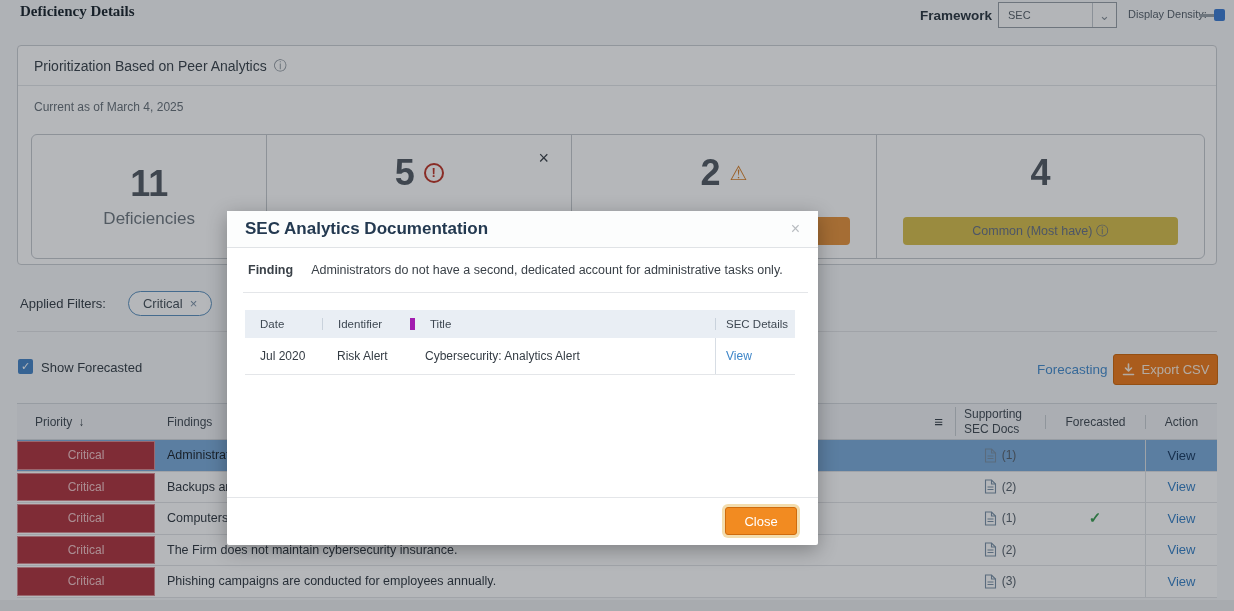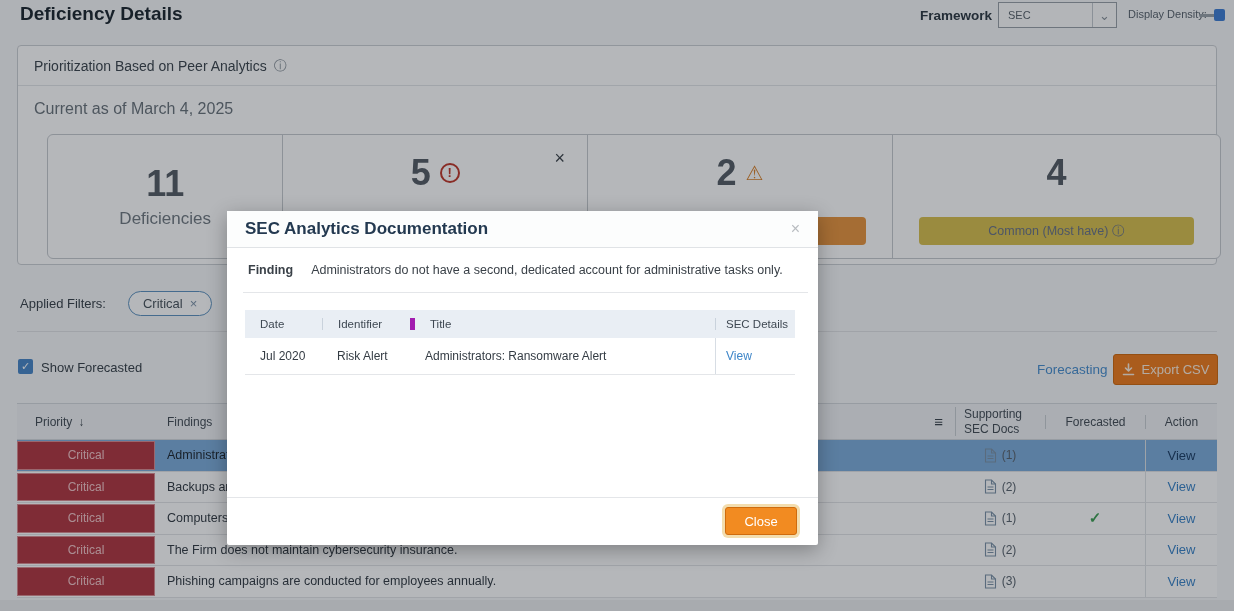--- a/index.html
+++ b/index.html
@@ -1,36 +1,36 @@
 <!DOCTYPE html>
 <html><head>
 <meta charset="utf-8">
 <style>
   * { margin:0; padding:0; box-sizing:border-box; }
   html,body { width:1234px; height:611px; overflow:hidden; }
   body { position:relative; background:#f7f8f9; font-family:"Liberation Sans", sans-serif; color:#343c44; }
 
   
-  .page-title { position:absolute; left:20px; top:3px; font-size:19px; font-weight:bold; color:#1d2830; }
+  .page-title { position:absolute; left:20px; top:3px; font-size:15px; font-weight:bold; color:#1d2830;font-family:Liberation Serif, serif; }
   .fw-label { position:absolute; left:920px; top:8px; font-size:13.5px; font-weight:bold; color:#2f3a44; }
   .fw-select { position:absolute; left:998px; top:2px; width:119px; height:26px; border:1px solid #9aa1a8; background:#fcfdfd; display:flex; align-items:center; cursor:pointer; }
   .fw-select .val { flex:1; padding-left:9px; font-size:11px; color:#5a636b; }
   .fw-select .chev { width:24px; height:100%; border-left:1px solid #c3c9ce; display:flex; align-items:center; justify-content:center; color:#8a929a; font-size:13px; }
   .density { position:absolute; left:1128px; top:8px; font-size:11px; color:#5a646e; }
   .density-toggle { position:absolute; left:1199px; top:9px; width:26px; height:12px; cursor:pointer; }
   .density-toggle .track { position:absolute; left:0; top:5px; width:26px; height:3px; background:#9aa2aa; border-radius:2px; }
   .density-toggle .knob { position:absolute; right:0; top:0; width:11px; height:12px; background:#3f7fd4; border-radius:2px; }
 
   
   .panel { position:absolute; left:17px; top:45px; width:1200px; height:220px; background:#ffffff; border:1px solid #ccd0d4; border-radius:4px; }
   .panel-head { height:40px; border-bottom:1px solid #e2e5e8; display:flex; align-items:center; padding-left:16px; }
   .panel-title { font-size:14px; color:#3e474f; }
   .i-icon { color:#8a929a; font-size:13px; margin-left:7px; }
-  .as-of { position:absolute; left:16px; top:54px; font-size:16px; color:#6b747c; }
-  .cards { position:absolute; left:13px; top:88px; width:1174px; height:125px; border:1px solid #c6cacf; border-radius:6px; display:flex; background:#fff;margin-left:16px; }
+  .as-of { position:absolute; left:16px; top:54px; font-size:12px; color:#6b747c; }
+  .cards { position:absolute; left:13px; top:88px; width:1174px; height:125px; border:1px solid #c6cacf; border-radius:6px; display:flex; background:#fff; }
   .card { position:relative; height:100%; display:flex; flex-direction:column; align-items:center; }
   .card + .card { border-left:1px solid #c6cacf; }
   .card.c1 { width:20%; justify-content:center; }
   .card.c2 { width:26%; } .card.c3 { width:26%; } .card.c4 { width:28%; }
   .num-row { display:flex; align-items:center; gap:9px; margin-top:18px; }
   .card.c1 .num-row { margin-top:0; }
   .stat-num { font-size:36px; font-weight:bold; color:#565e66; line-height:1.1; }
   .stat-label { font-size:17px; color:#717a82; margin-top:6px; }
   .alert-circle { width:20px; height:20px; border:2px solid #c0392b; border-radius:50%; color:#c0392b; font-size:13px; font-weight:bold; display:flex; align-items:center; justify-content:center; }
   .warn-tri { color:#d9822b; font-size:20px; line-height:1; }
@@ -306,21 +306,21 @@
   <div class="m-table">
     <div class="m-thead">
       <div class="m-th d">Date</div>
       <div class="m-th i">Identifier</div>
       <div class="m-th t">Title</div>
       <div class="m-th s">SEC Details</div>
     </div>
     <div class="m-trow">
       <div class="m-td d">Jul 2020</div>
       <div class="m-td i">Risk Alert</div>
-      <div class="m-td t">Administrators: Ransomware Alert</div>
+      <div class="m-td t">Cybersecurity: Analytics Alert</div>
       <div class="m-td s">
           <span class="m-link">View</span>
         </div>
     </div>
   </div>
 
   <div class="m-foot">
     <button class="close-btn">Close</button>
   </div>
 </div>

